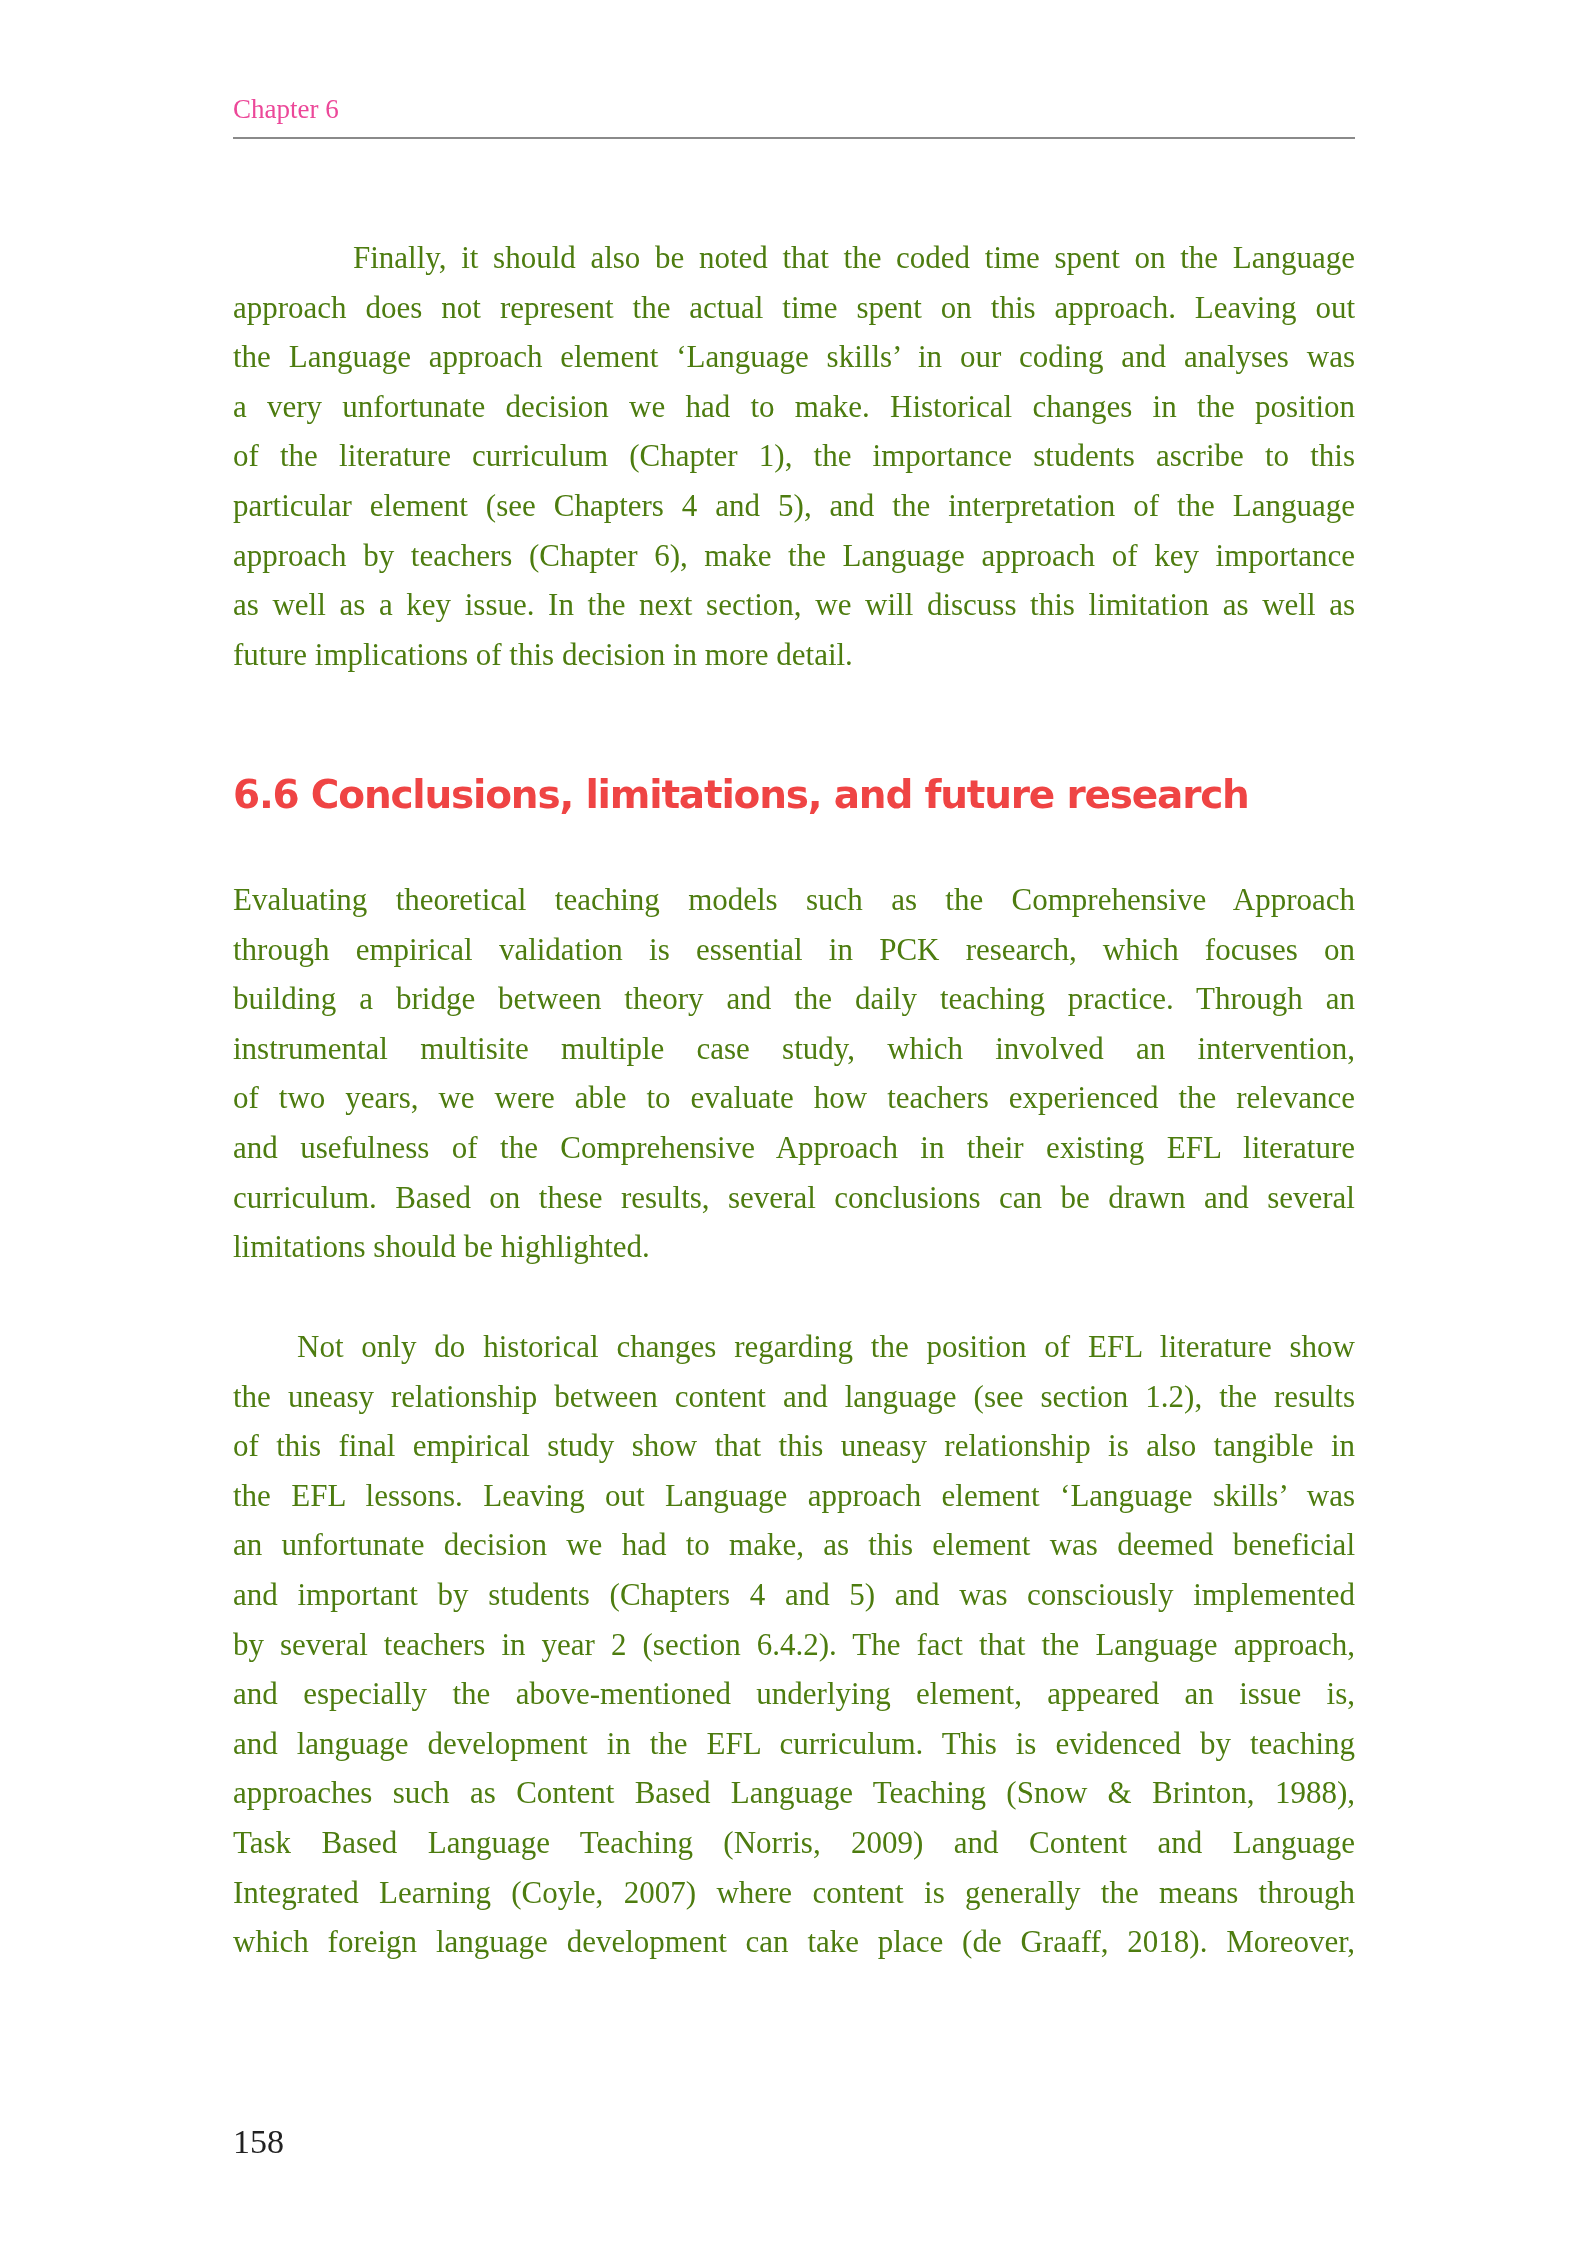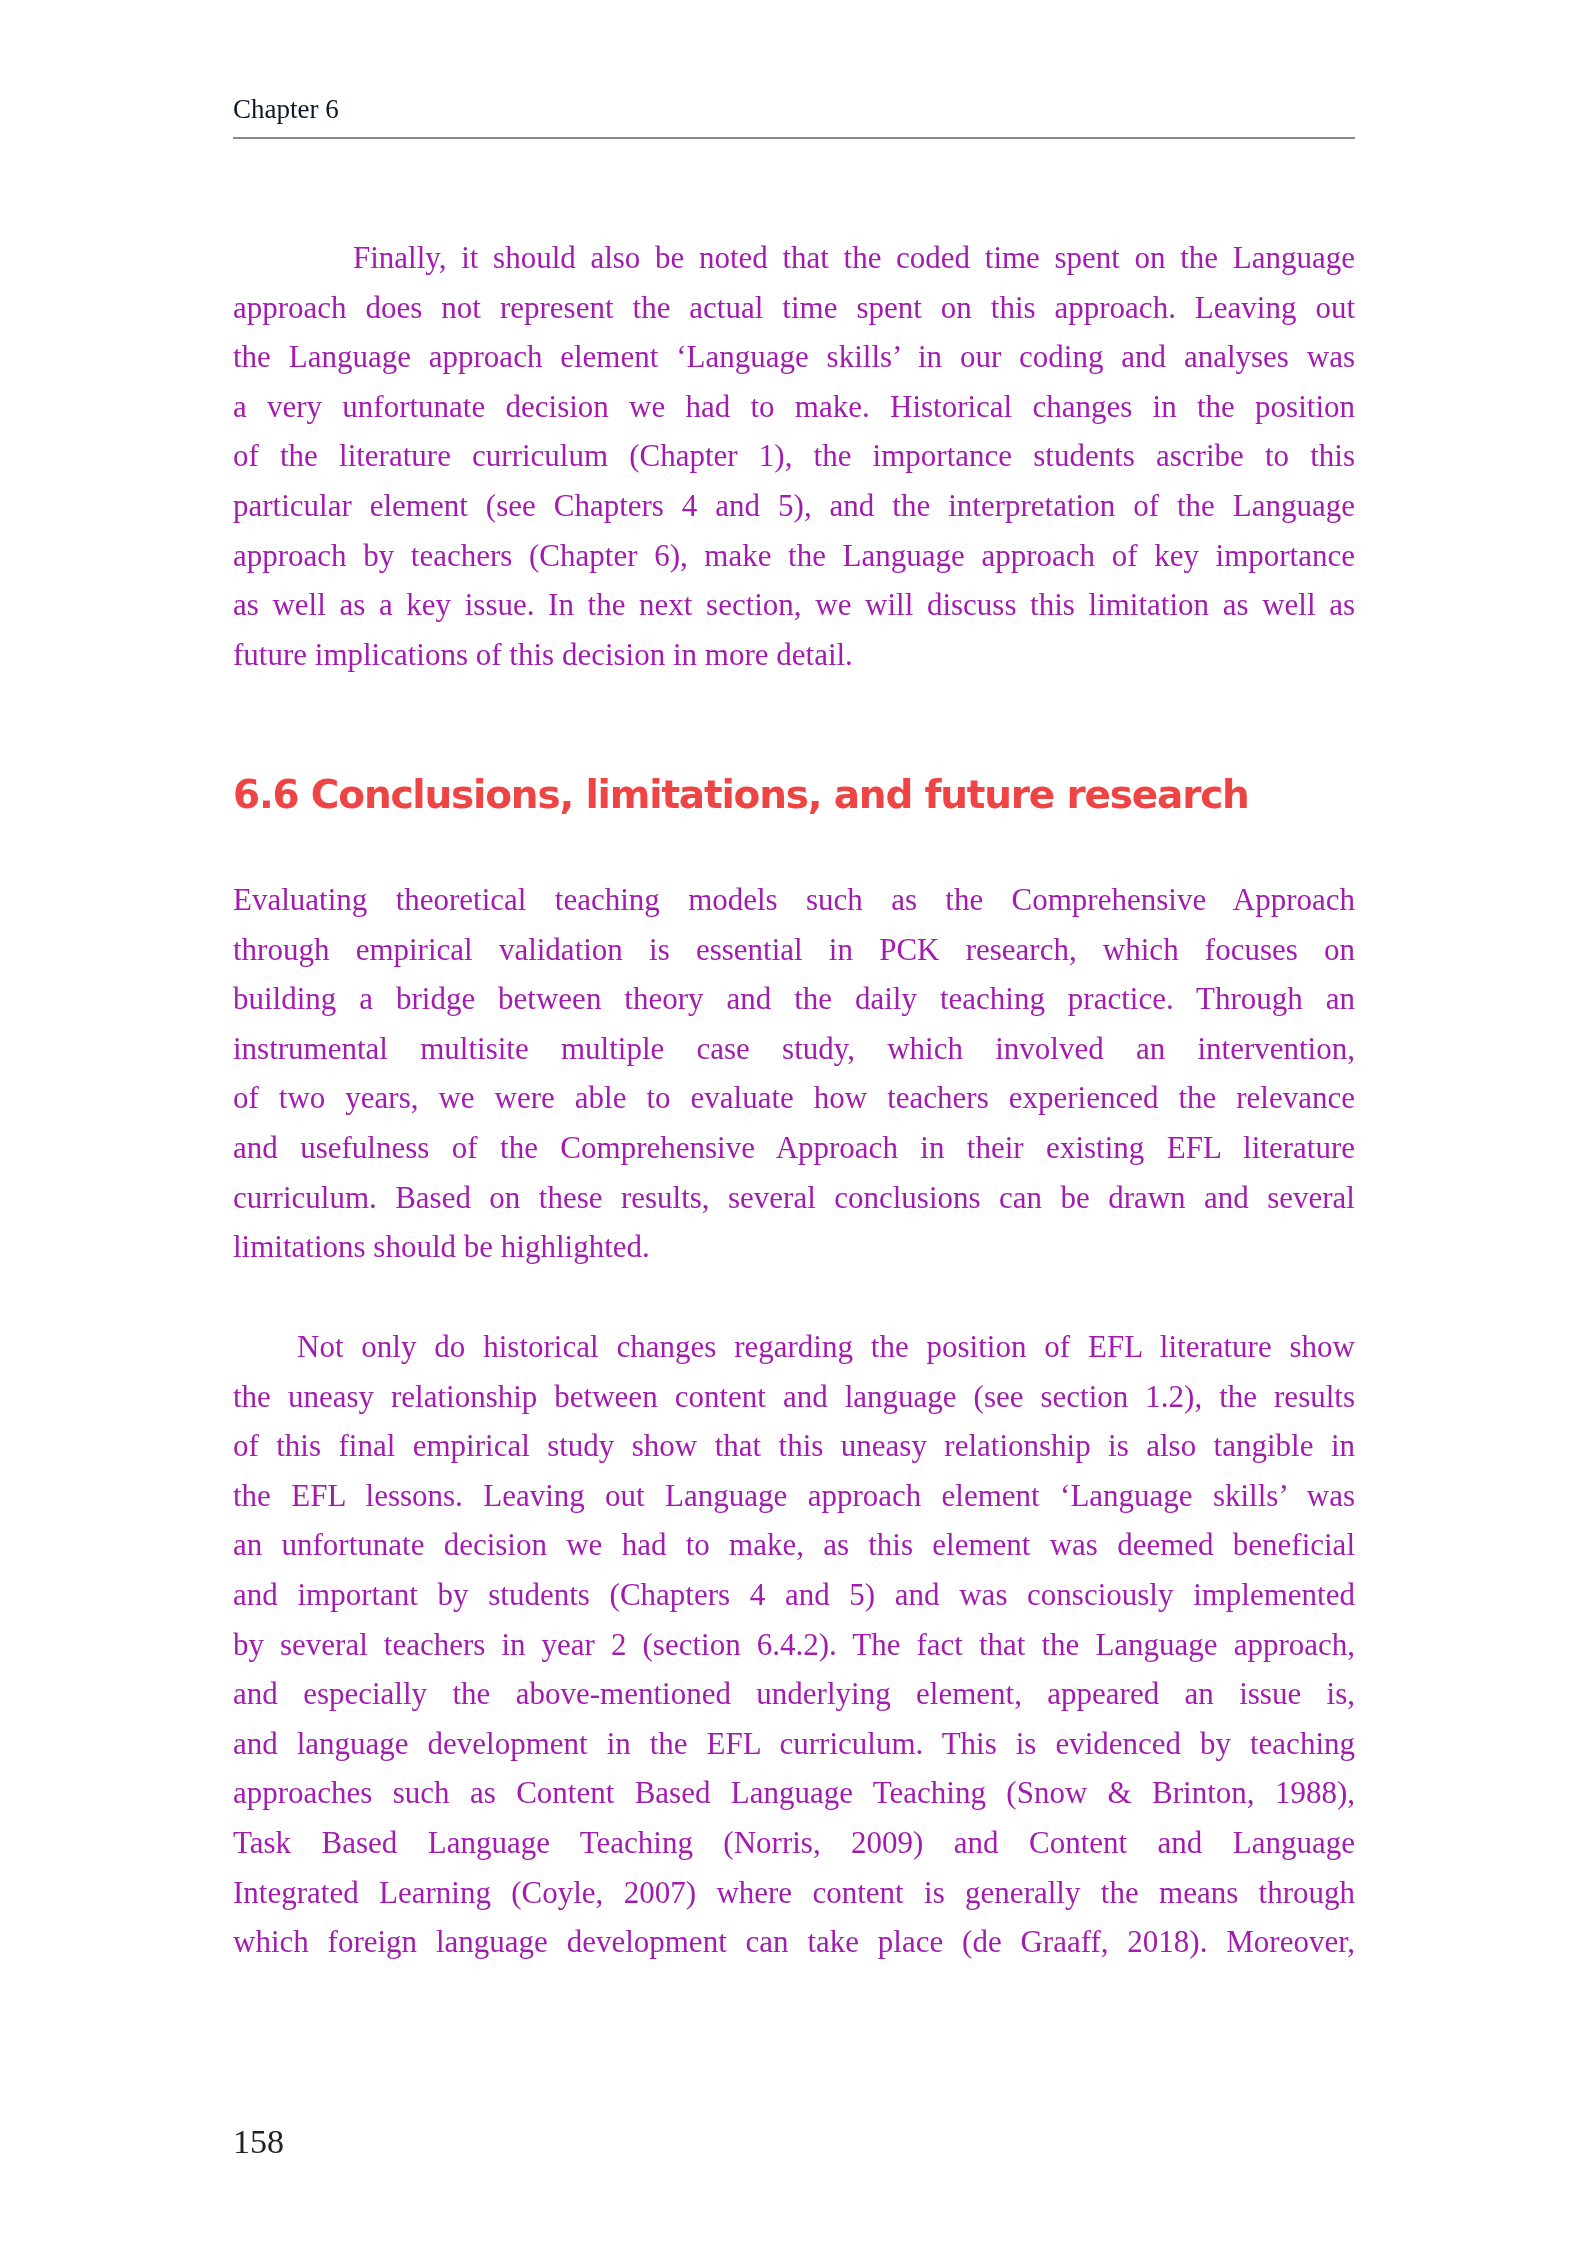--- a/index.html
+++ b/index.html
@@ -13,38 +13,38 @@
       position: relative;
       overflow: hidden;
       color: #1e1e1e;
     }
     .running-head {
       position: absolute;
       left: 233px;
       top: 92px;
       font-family: "Liberation Serif", "DejaVu Serif", serif;
       font-size: 27px;
-      color: #0f172a;
+      color: #ec4899;
       line-height: 34px;
     }
     .head-rule {
       position: absolute;
       left: 233px;
       top: 137px;
       width: 1122px;
       height: 0;
       border-top: 2px solid #8a8a8a;
     }
     .text-block {
       position: absolute;
       left: 233px;
       width: 1122px;
       font-family: "Liberation Serif", "DejaVu Serif", serif;
       font-size: 31px;
-      color: #a21caf;
+      color: #4d7c0f;
     }
     .line {
       display: block;
       height: 49.6px;
       line-height: 49.6px;
       white-space: nowrap;
       text-align: justify;
       text-align-last: justify;
       overflow: hidden;
     }

